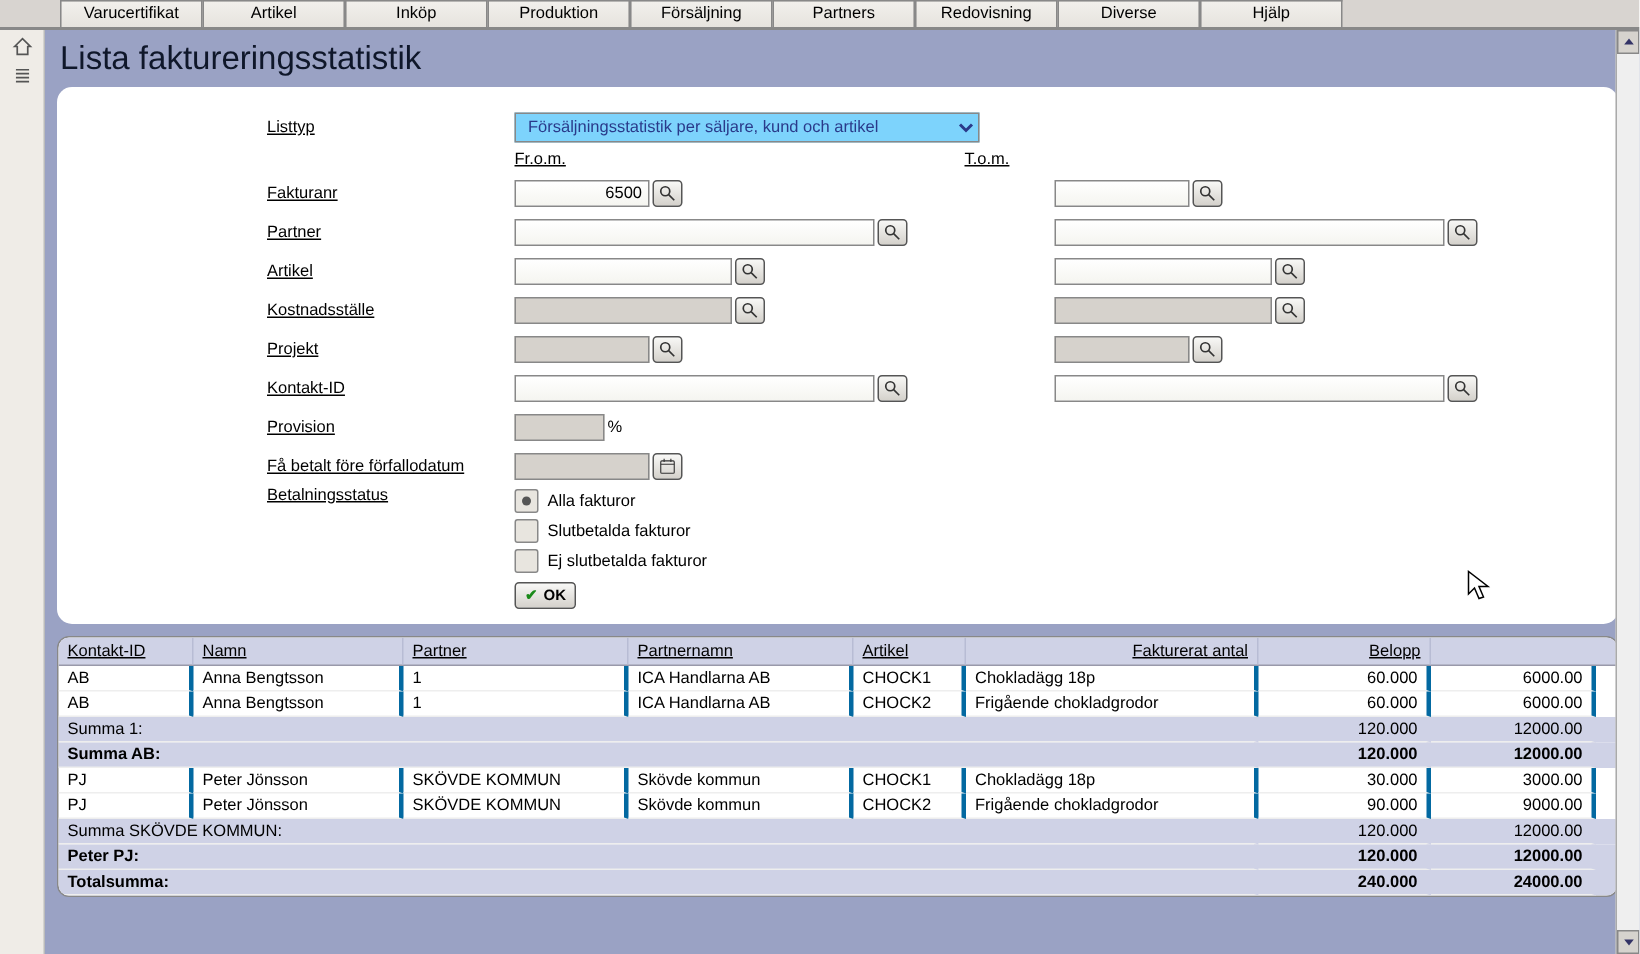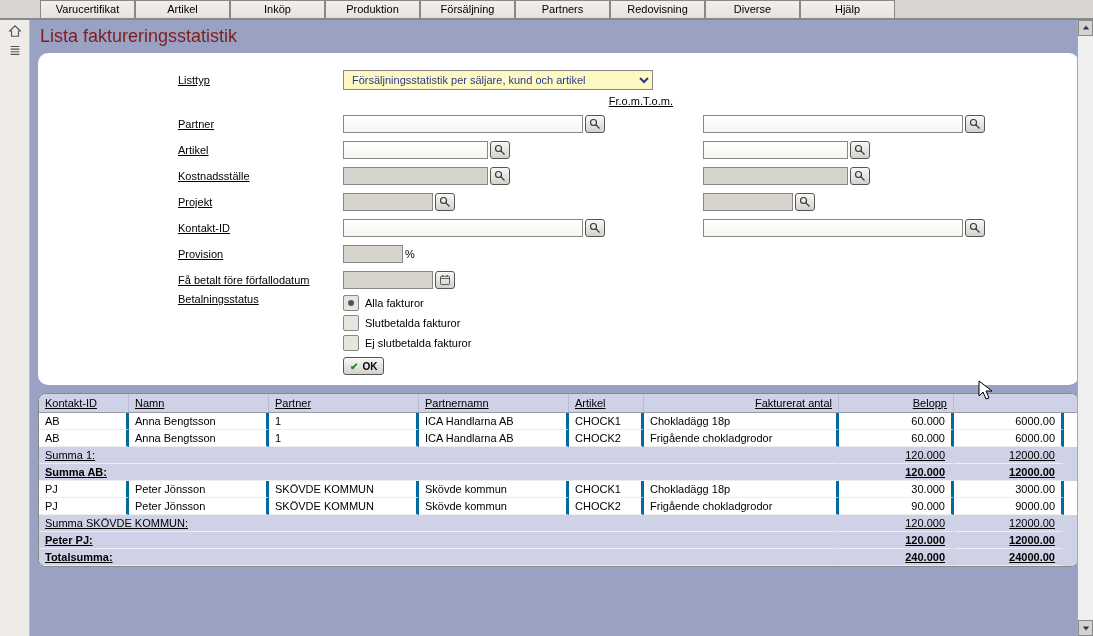--- a/index.html
+++ b/index.html
@@ -50,23 +50,23 @@
   .scrollbar {
     position: absolute; right:0; top:0; bottom:0; width:16px;
     background:#efefef; border-left:1px solid #aaa;
     display:flex; flex-direction:column; justify-content:space-between;
   }
   .sb-btn { height:16px; background:#d6d3ce; border:1px solid #888; display:flex; align-items:center; justify-content:center; cursor:pointer;}
   .sb-btn svg{width:8px;height:8px;}
 
   h1.page-title {
     margin: 6px 0 6px 2px;
-    font-size: 18px;
+    font-size: 22px;
     font-weight: normal;
-    color: #7f1d1d;
+    color: #0f172a;
   }
 
   .panel {
     background: #fff;
     border-radius: 10px;
     padding: 14px 20px 10px 140px;
     position: relative;
   }
 
   .form-row {
@@ -92,21 +92,21 @@
 
   .icon-btn {
     width: 20px; height: 18px;
     border: 1px solid #555; border-radius: 3px;
     background: linear-gradient(#f8f8f6,#d4d1cb);
     display:inline-flex; align-items:center; justify-content:center;
     cursor:pointer;
   }
   .icon-btn svg { width:12px; height:12px; }
 
-  select.finput { background:#fef9c3; height:20px; }
+  select.finput { background:#7dd3fc; height:20px; }
 
   .two-col { display:flex; gap:60px; align-items:flex-end;}
 
   .radio-row { display:flex; align-items:center; gap:6px; height:20px; margin-left:0; }
   .radio-box { width:16px;height:16px;border:1px solid #888;background:#e8e5df;display:inline-flex;align-items:center;justify-content:center;border-radius:2px;}
   .radio-dot { width:6px;height:6px;border-radius:50%;background:#555; }
 
   .ok-btn {
     display:inline-flex; align-items:center; gap:4px;
     height:18px; padding:0 6px;
@@ -125,21 +125,21 @@
   }
   .ghead, .grow {
     display:grid;
     grid-template-columns: 90px 140px 150px 150px 75px 195px 115px 110px;
     font-size:11px;
   }
   .ghead { background:#cfd2e6; border-bottom:1px solid #99a; }
   .ghead div { padding:3px 6px; text-decoration:underline; border-right:1px solid #b8bcd4;}
   .ghead .ra{text-align:right;}
   .grow div { padding:2px 6px; border-right:3px solid #0369a1; border-bottom:1px solid #eee; white-space:nowrap; overflow:hidden;}
-  .grow.sum { background:#cfd2e6;text-decoration:underline; }
+  .grow.sum { background:#cfd2e6; }
   .grow.sum div{border-right-color:#cfd2e6;}
   .grow .ra{ text-align:right; }
   .bold div{font-weight:bold;}
   .span6{grid-column:1 / span 6;}
 
   .cursor-ptr { position:absolute; left:948px; top:360px; pointer-events:none; }
 </style>
 </head>
 <body>
 
@@ -178,24 +178,47 @@
 
       <div class="form-row">
         <div class="label">Listtyp</div>
         <select class="finput" style="width:310px;color:#2a3a8a;">
           <option>Försäljningsstatistik per säljare, kund och artikel</option>
         </select>
       </div>
 
       <div class="form-row" style="height:18px;">
         <div class="label noul"></div>
-        <div style="width:300px;text-align:right;"><span class="col-head">Fr.o.m.</span></div>
+        <div style="width:300px;"><span class="col-head">Fr.o.m.</span></div>
         <div><span class="col-head">T.o.m.</span></div>
       </div>
 
+      <div class="form-row">
+        <div class="label">Fakturanr</div>
+        <div class="two-col">
+          <div class="field-group">
+            <input class="finput num w90" value="6500" style="">
+            <span class="icon-btn">
+                <svg viewBox="0 0 16 16">
+                  <circle cx="6" cy="6" r="4" fill="none" stroke="#333" stroke-width="1.5"></circle>
+                  <line x1="9" y1="9" x2="14" y2="14" stroke="#333" stroke-width="1.5"></line>
+                </svg>
+              </span>
+          </div>
+          <div class="field-group" style="margin-left:188px;">
+            <input class="finput w90" style="">
+            <span class="icon-btn">
+                <svg viewBox="0 0 16 16">
+                  <circle cx="6" cy="6" r="4" fill="none" stroke="#333" stroke-width="1.5"></circle>
+                  <line x1="9" y1="9" x2="14" y2="14" stroke="#333" stroke-width="1.5"></line>
+                </svg>
+              </span>
+          </div>
+        </div>
+      </div>
 
       <div class="form-row">
         <div class="label">Partner</div>
         <div class="two-col">
           <div class="field-group">
             <input class="finput w230" style="">
             <span class="icon-btn">
                 <svg viewBox="0 0 16 16">
                   <circle cx="6" cy="6" r="4" fill="none" stroke="#333" stroke-width="1.5"></circle>
                   <line x1="9" y1="9" x2="14" y2="14" stroke="#333" stroke-width="1.5"></line>

